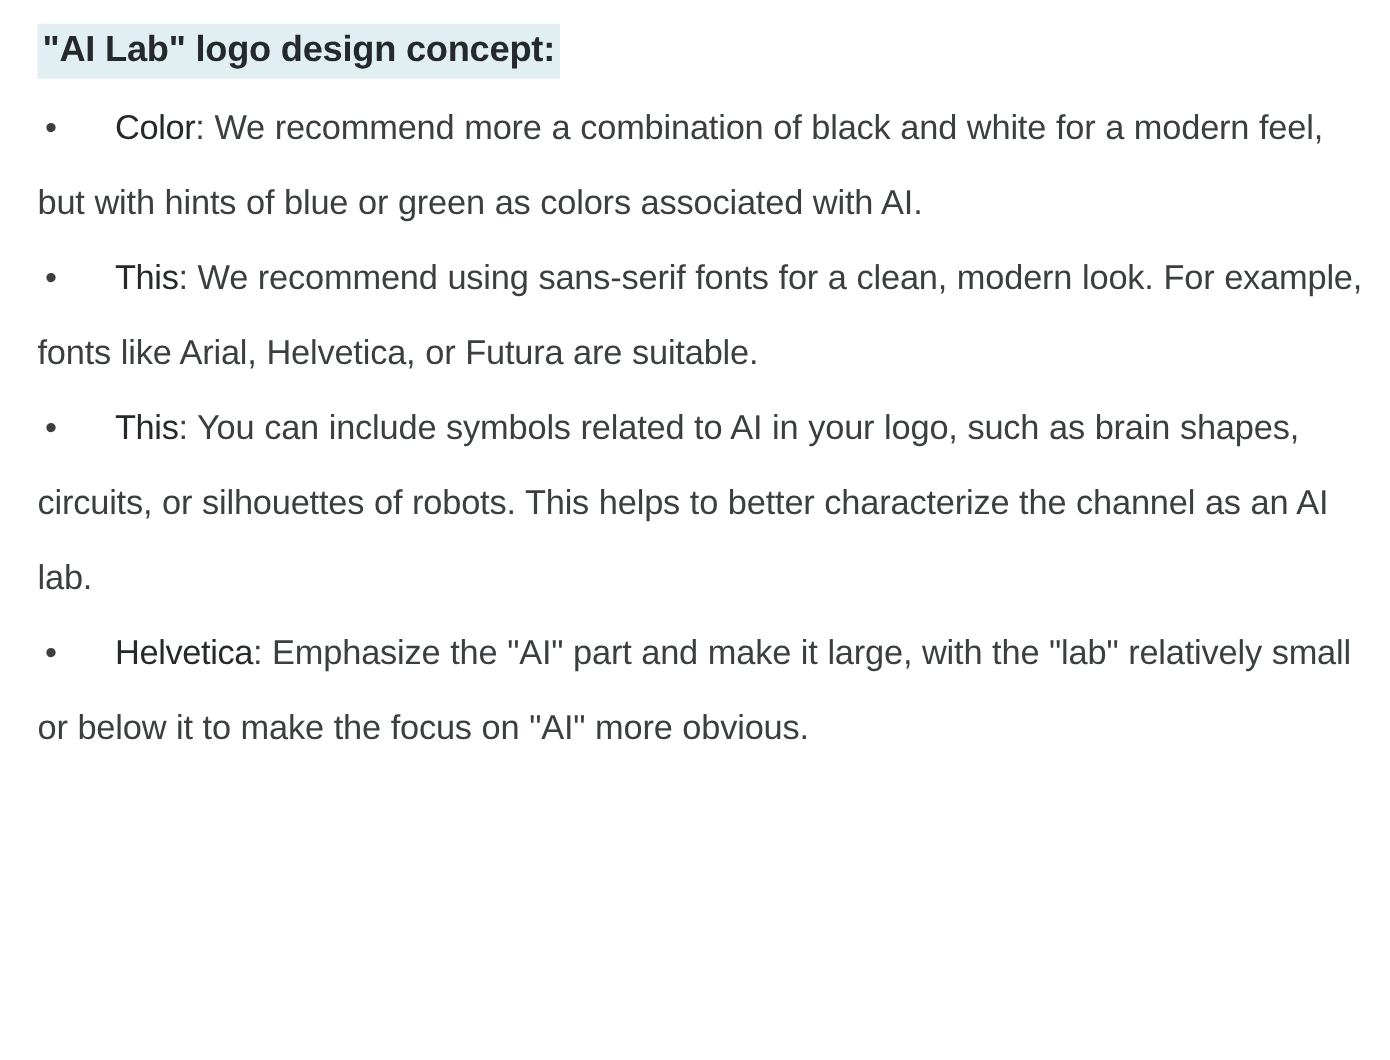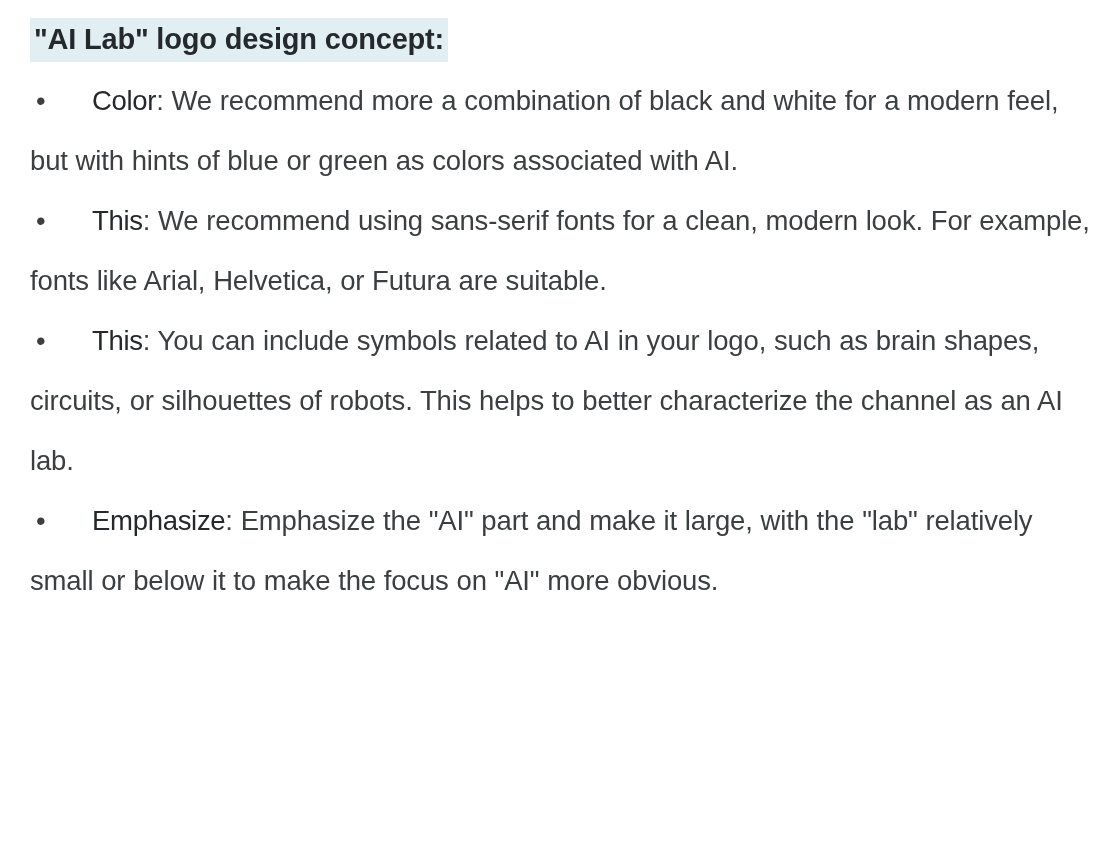--- a/index.html
+++ b/index.html
@@ -98,17 +98,17 @@
       <span class="bullet-term">This</span><span class="bullet-body">: </span><span class="bullet-body">We recommend using sans-serif fonts for a clean, modern look. For example, fonts like Arial, Helvetica, or Futura are suitable.</span>
     </li>
 
     <li class="bullet-item">
       <span class="bullet-marker">•</span>
       <span class="bullet-term">This</span><span class="bullet-body">: </span><span class="bullet-body">You can include symbols related to AI in your logo, such as brain shapes, circuits, or silhouettes of robots. This helps to better characterize the channel as an AI lab.</span>
     </li>
 
     <li class="bullet-item">
       <span class="bullet-marker">•</span>
-      <span class="bullet-term">Emphasize</span><span class="bullet-body">: </span><span class="bullet-body">Emphasize the "AI" part and make it large, with the "lab" relatively small or below it to make the focus on "AI" more obvious.</span>
+      <span class="bullet-term">Helvetica</span><span class="bullet-body">: </span><span class="bullet-body">Emphasize the "AI" part and make it large, with the "lab" relatively small or below it to make the focus on "AI" more obvious.</span>
     </li>
 
   </ul>
 </div>
 
 </body></html>

